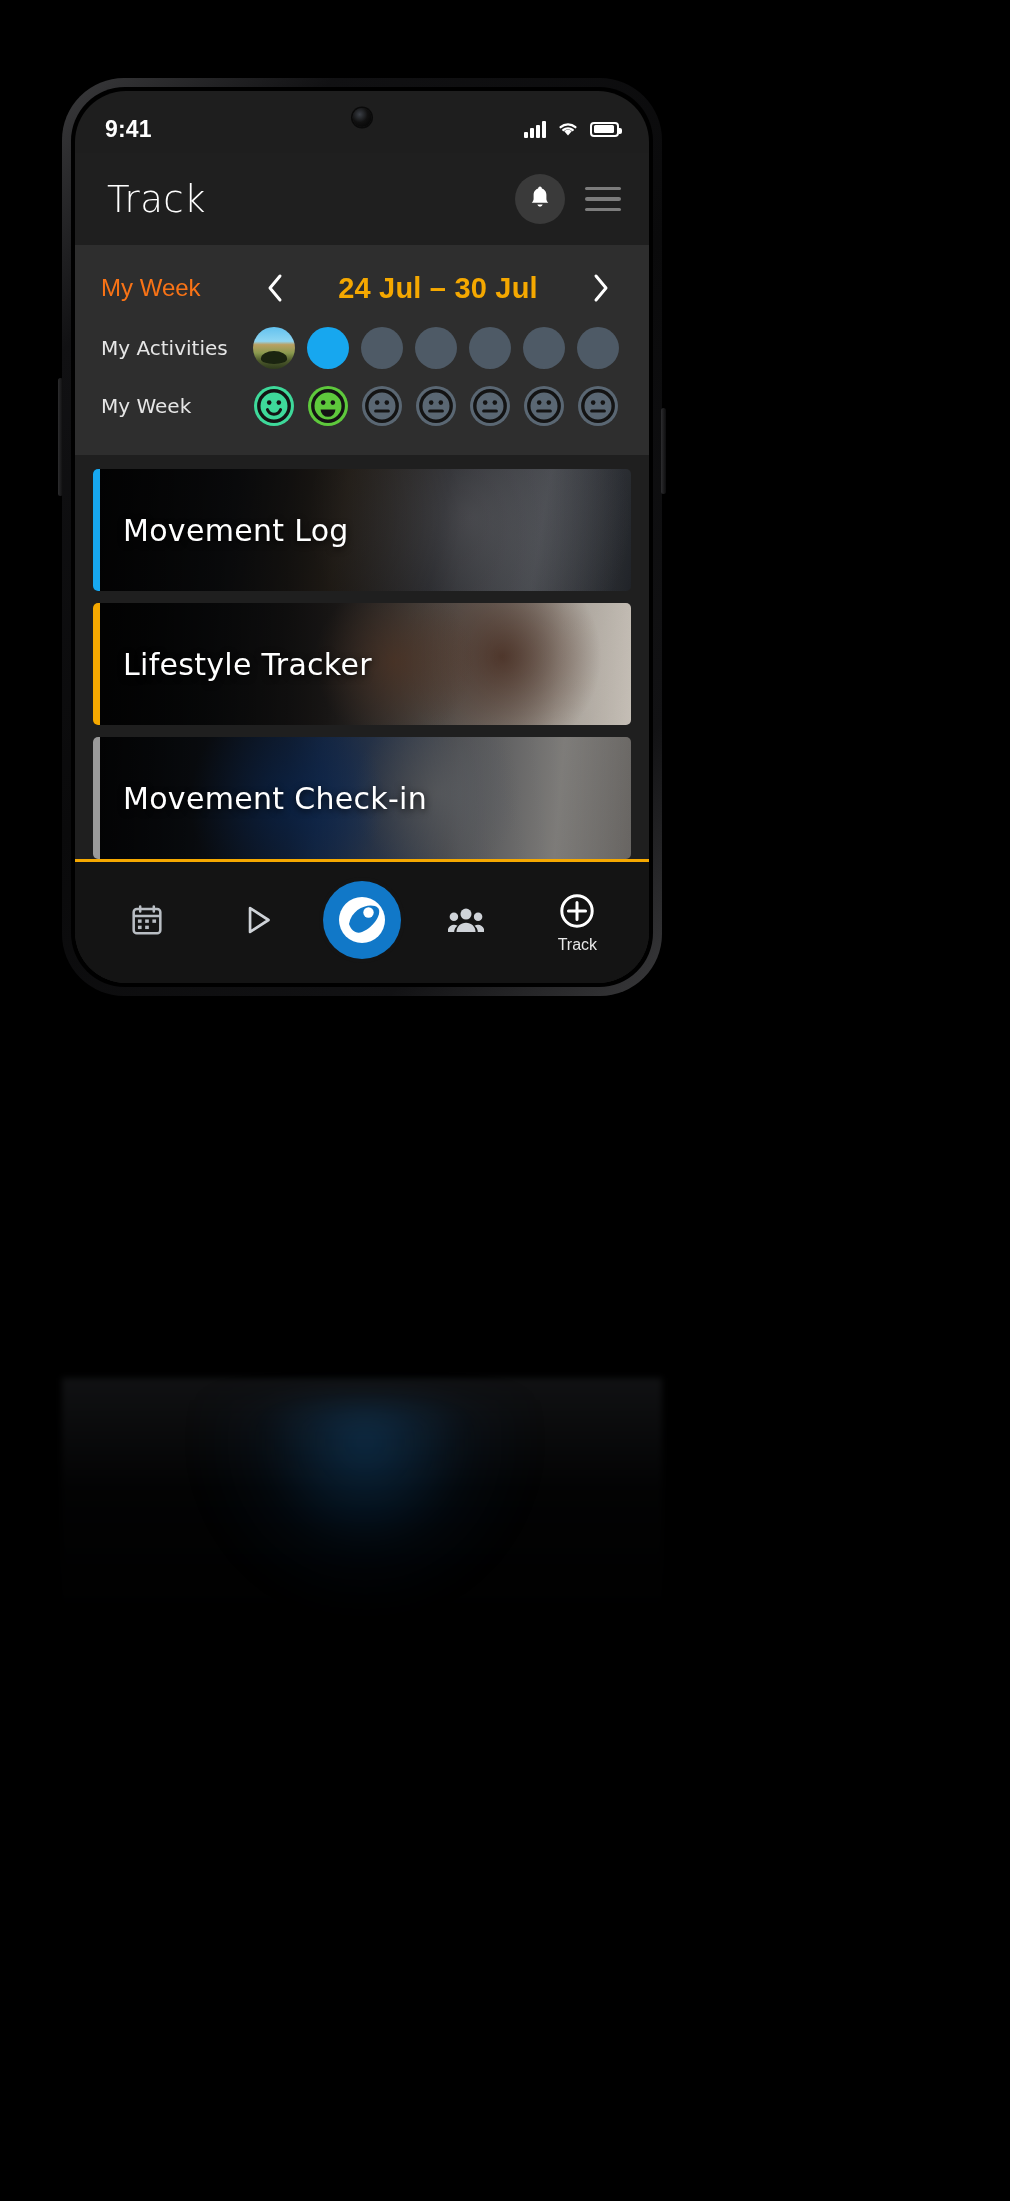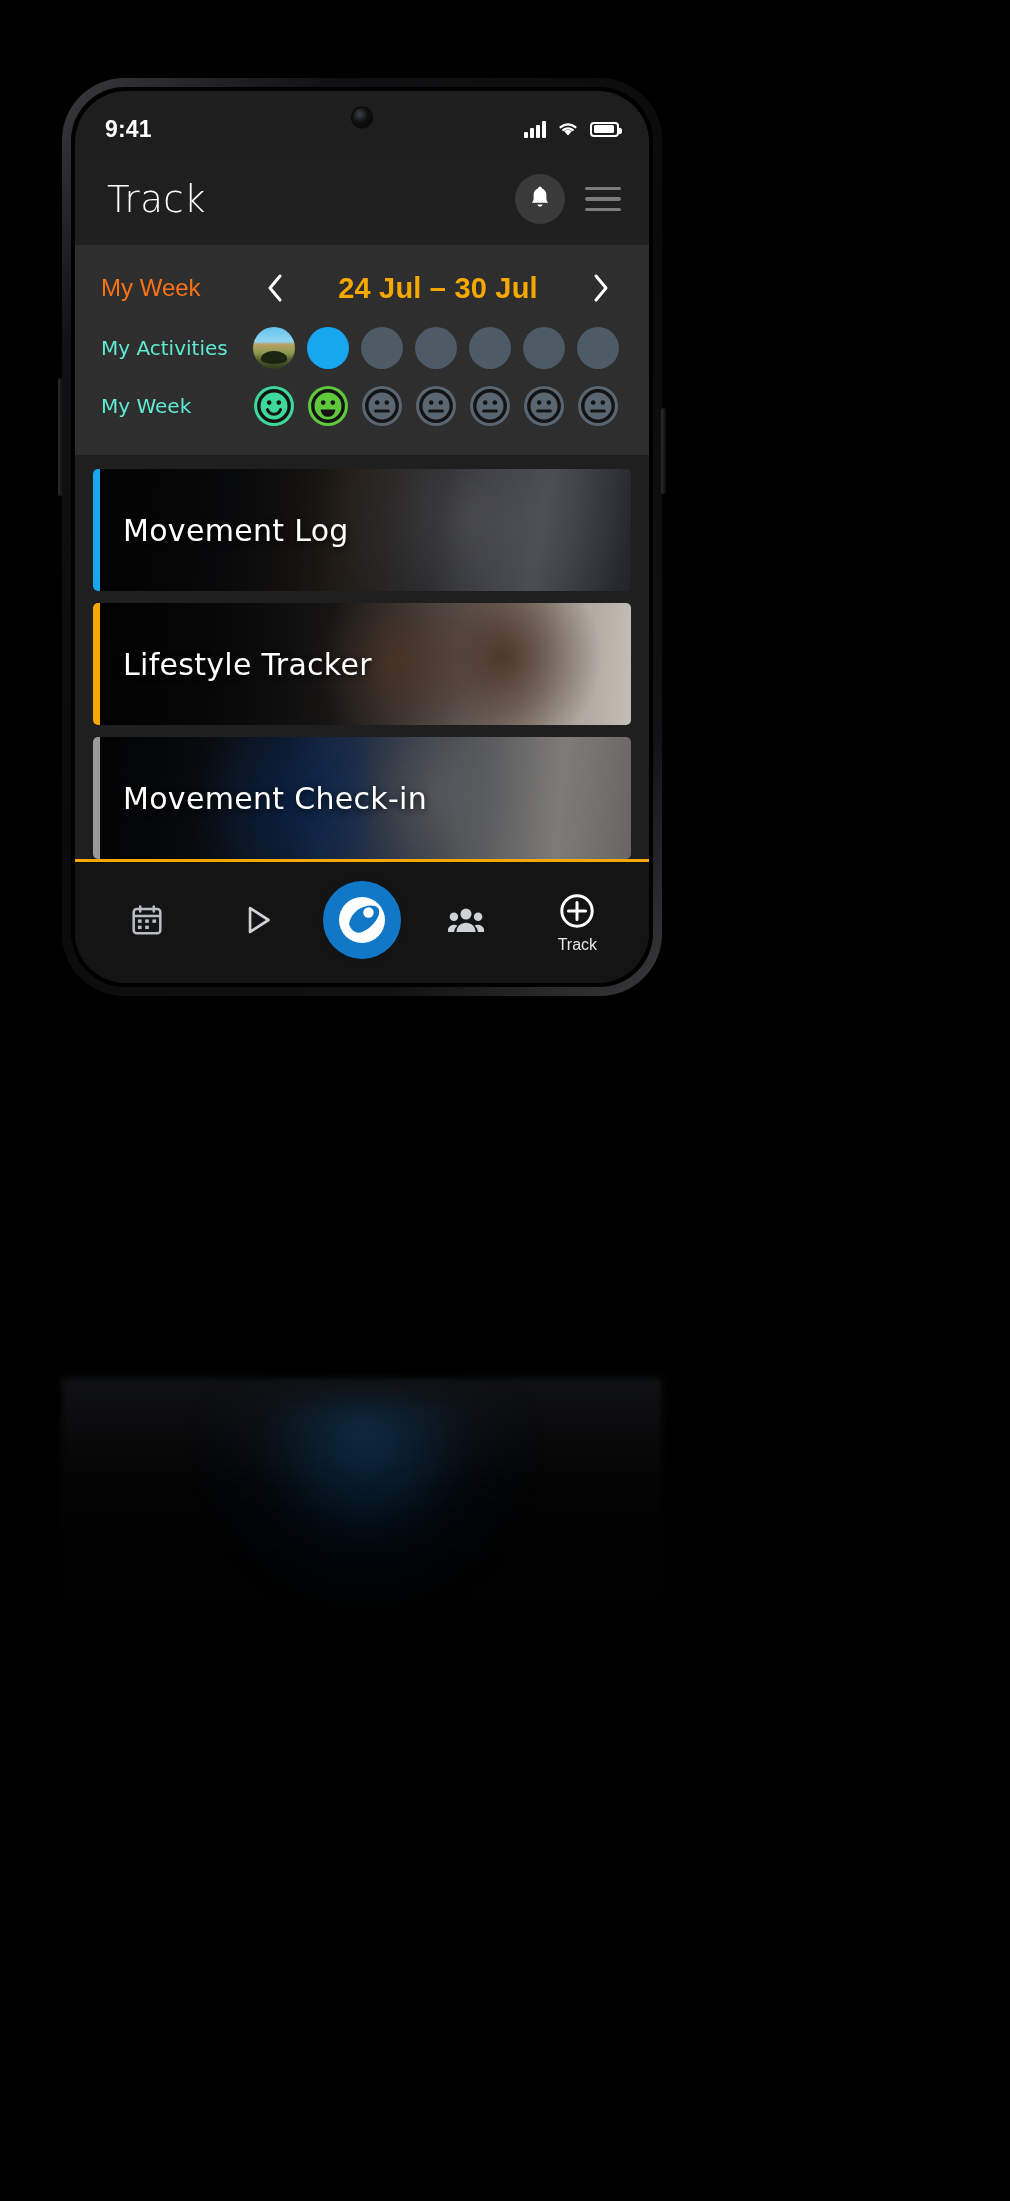--- a/index.html
+++ b/index.html
@@ -117,21 +117,21 @@
   #week-range{
     flex:1; text-align:center;
     color:#f5a800; font-size:29px; font-weight:bold; letter-spacing:.2px;
   }
 
   .track-row{
     display:flex; align-items:center; height:58px;
   }
   .row-label{
     width:152px; flex:none;
-    color:#5eead4; font-size:20px; font-weight:400;
+    color:#e5e5e5; font-size:20px; font-weight:400;
     font-family:"DejaVu Sans", sans-serif;
   }
   .dots{ flex:1; display:flex; align-items:center; justify-content:space-between; padding-right:4px;}
 
   .dot{ width:42px; height:42px; border-radius:50%; background:#4e5a66; flex:none; position:relative; overflow:hidden;}
   .dot.blue{ background:#17a7ef; }
   .dot.photo{
     background:linear-gradient(180deg,#63c2ef 0%,#8fd6f2 34%,#b9a063 42%,#8a9a4e 62%,#4d5a2c 80%,#2e3a1c 100%);
   }
   .dot.photo:after{

